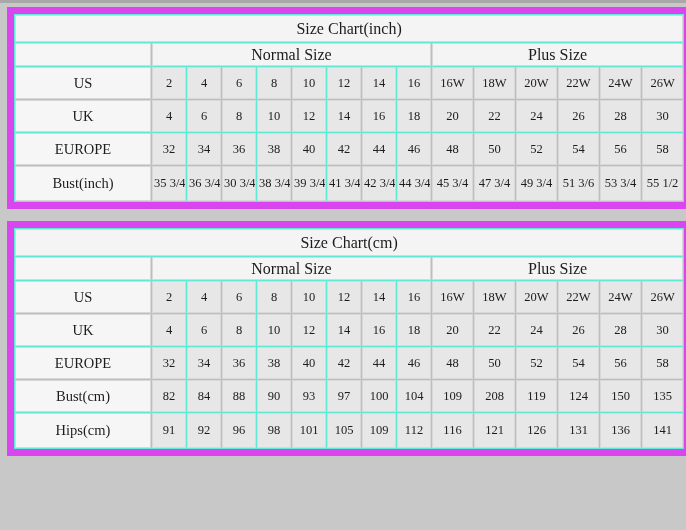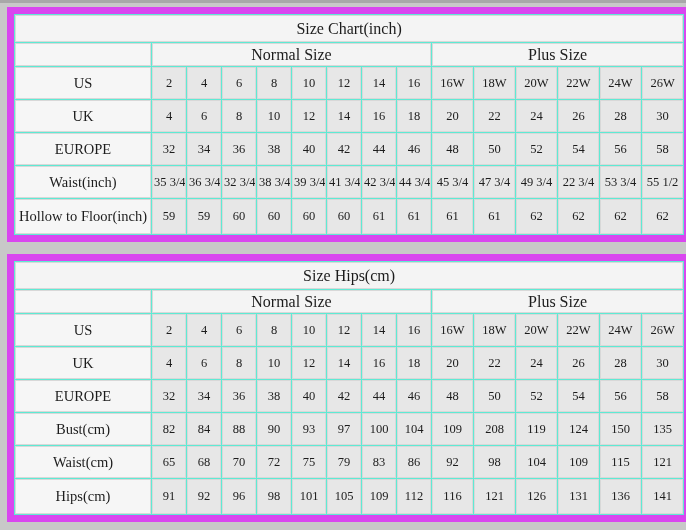--- a/index.html
+++ b/index.html
@@ -145,52 +145,35 @@
           <td class="val">44</td>
           <td class="val">46</td>
           <td class="val">48</td>
           <td class="val">50</td>
           <td class="val">52</td>
           <td class="val">54</td>
           <td class="val">56</td>
           <td class="val">58</td>
         </tr>
         <tr>
-          <td class="rowlabel">Waist(inch)</td>
+          <td class="rowlabel">Bust(inch)</td>
           <td class="val">35 3/4</td>
           <td class="val">36 3/4</td>
-          <td class="val">32 3/4</td>
+          <td class="val">30 3/4</td>
           <td class="val">38 3/4</td>
           <td class="val">39 3/4</td>
           <td class="val">41 3/4</td>
           <td class="val">42 3/4</td>
           <td class="val">44 3/4</td>
           <td class="val">45 3/4</td>
           <td class="val">47 3/4</td>
           <td class="val">49 3/4</td>
-          <td class="val">22 3/4</td>
+          <td class="val">51 3/6</td>
           <td class="val">53 3/4</td>
           <td class="val">55 1/2</td>
-        </tr>
-        <tr>
-          <td class="rowlabel">Hollow to Floor(inch)</td>
-          <td class="val">59</td>
-          <td class="val">59</td>
-          <td class="val">60</td>
-          <td class="val">60</td>
-          <td class="val">60</td>
-          <td class="val">60</td>
-          <td class="val">61</td>
-          <td class="val">61</td>
-          <td class="val">61</td>
-          <td class="val">61</td>
-          <td class="val">62</td>
-          <td class="val">62</td>
-          <td class="val">62</td>
-          <td class="val">62</td>
         </tr>
       </tbody>
   </table>
 
   <table class="size-table">
     <colgroup>
       <col class="c-label">
       <col class="c-n">
         <col class="c-n">
         <col class="c-n">
@@ -201,21 +184,21 @@
         <col class="c-n">
       <col class="c-p">
         <col class="c-p">
         <col class="c-p">
         <col class="c-p">
         <col class="c-p">
         <col class="c-p">
     </colgroup>
     <thead>
       <tr>
-        <td class="title-cell" colspan="15">Size Hips(cm)</td>
+        <td class="title-cell" colspan="15">Size Chart(cm)</td>
       </tr>
       <tr>
         <td class="corner-cell"></td>
         <td class="group-cell" colspan="8">Normal Size</td>
         <td class="group-cell" colspan="6">Plus Size</td>
       </tr>
     </thead>
     <tbody>
         <tr>
           <td class="rowlabel">US</td>
@@ -279,37 +262,20 @@
           <td class="val">100</td>
           <td class="val">104</td>
           <td class="val">109</td>
           <td class="val">208</td>
           <td class="val">119</td>
           <td class="val">124</td>
           <td class="val">150</td>
           <td class="val">135</td>
         </tr>
         <tr>
-          <td class="rowlabel">Waist(cm)</td>
-          <td class="val">65</td>
-          <td class="val">68</td>
-          <td class="val">70</td>
-          <td class="val">72</td>
-          <td class="val">75</td>
-          <td class="val">79</td>
-          <td class="val">83</td>
-          <td class="val">86</td>
-          <td class="val">92</td>
-          <td class="val">98</td>
-          <td class="val">104</td>
-          <td class="val">109</td>
-          <td class="val">115</td>
-          <td class="val">121</td>
-        </tr>
-        <tr>
           <td class="rowlabel">Hips(cm)</td>
           <td class="val">91</td>
           <td class="val">92</td>
           <td class="val">96</td>
           <td class="val">98</td>
           <td class="val">101</td>
           <td class="val">105</td>
           <td class="val">109</td>
           <td class="val">112</td>
           <td class="val">116</td>

